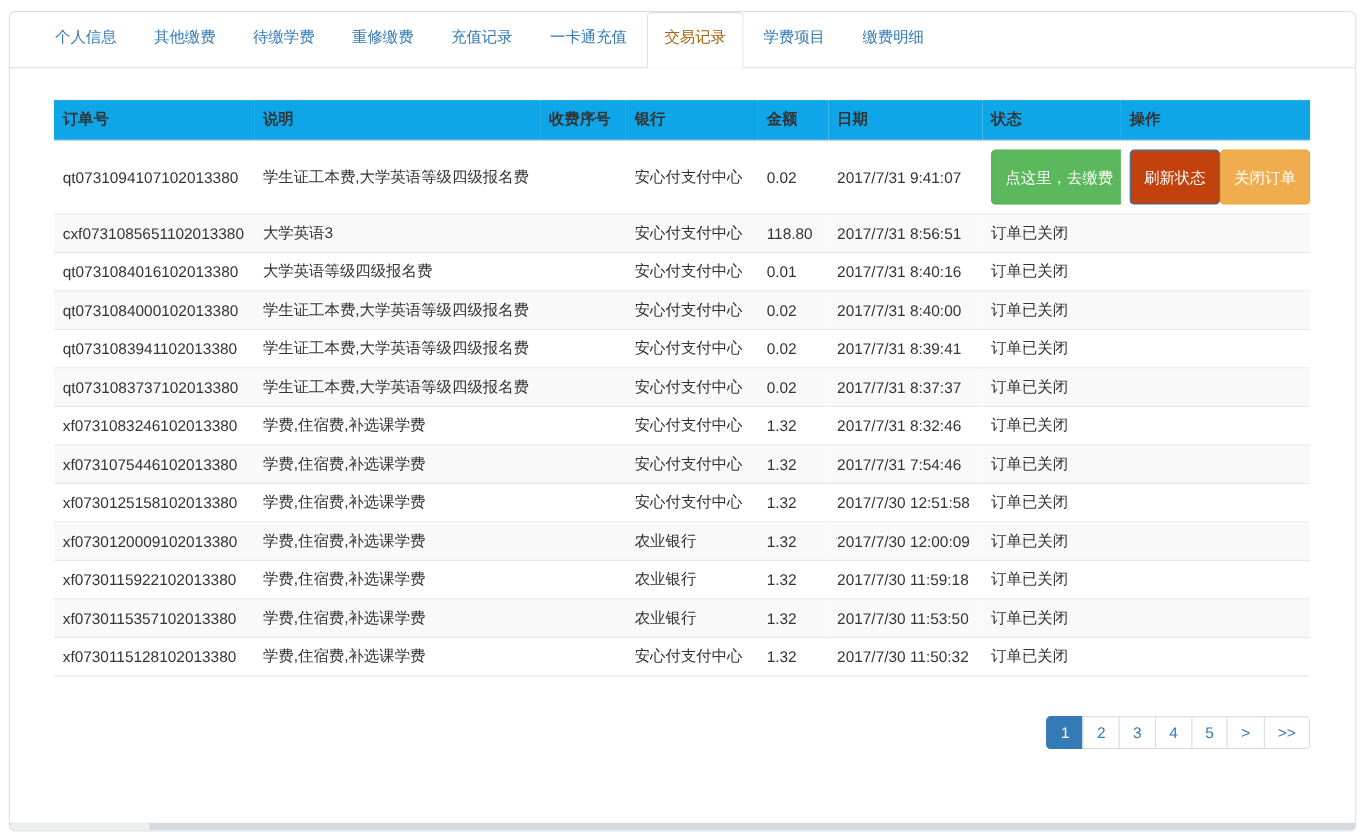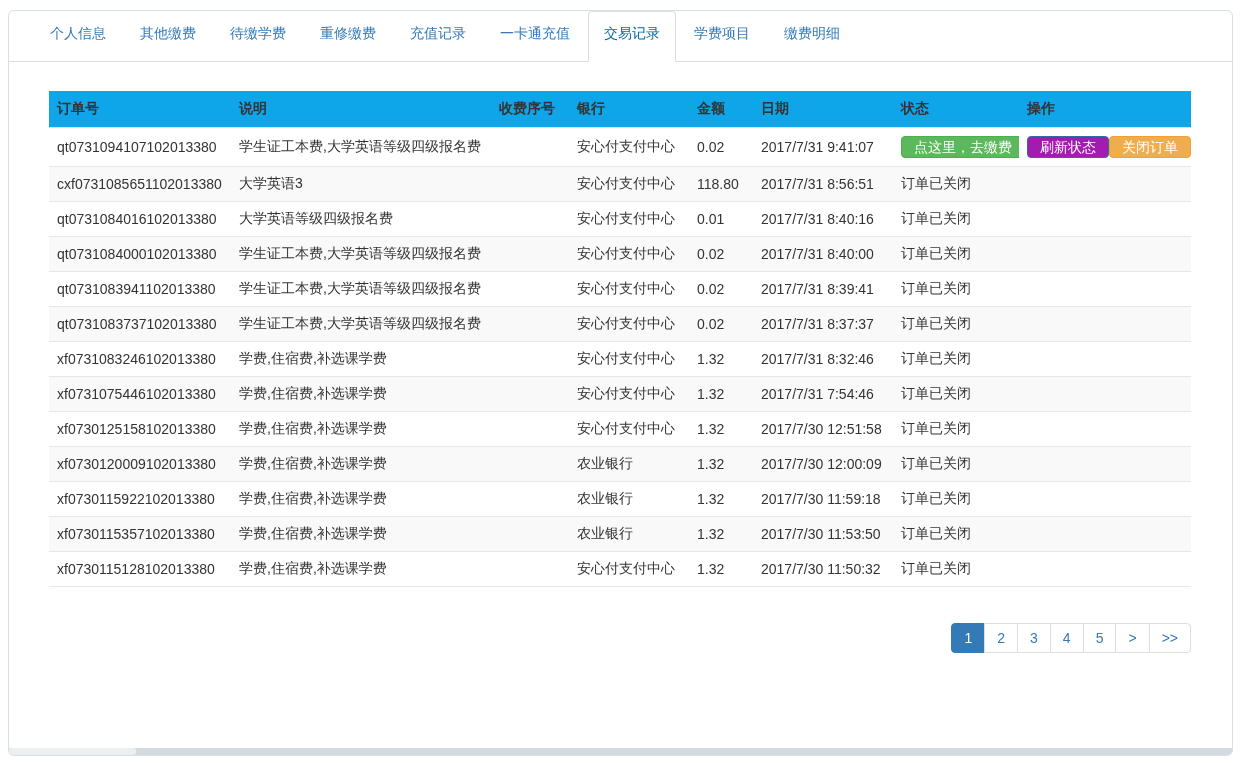--- a/index.html
+++ b/index.html
@@ -33,21 +33,21 @@
     padding: 13px 15px;
     margin-right: 2px;
     margin-bottom: -1px;
     border: 1px solid transparent;
     border-radius: 4px 4px 0 0;
     cursor: pointer;
     text-decoration: none;
     white-space: nowrap;
   }
   .tab.active {
-    color: #0369a1;
+    color: #a16207;
     background: #fff;
     border-color: #ddd;
     border-bottom-color: #fff;
     cursor: default;
   }
   
   .content { padding: 29px 41px 0 40px; }
   table {
     width: 100%;
     border-collapse: collapse;
@@ -78,29 +78,29 @@
   th:nth-child(5), td:nth-child(5) { width: 64px;  }
   th:nth-child(6), td:nth-child(6) { width: 140px; }
   th:nth-child(7), td:nth-child(7) { width: 126px; }
   th:nth-child(8), td:nth-child(8) { width: auto;  }
   
   .btn {
     display: inline-block;
     font-family: inherit;
     font-size: 14px;
     line-height: 20px;
-    padding: 0 12px;
+    padding: 14px 12px;
     border-radius: 4px;
     border: 1px solid transparent;
     color: #fff;
     cursor: pointer;
     white-space: nowrap;
   }
   .btn-success { background: #5cb85c; border-color: #4cae4c; }
-  .btn-primary { background: #a21caf; border-color: #2e6da4; }
+  .btn-primary { background: #c2410c; border-color: #2e6da4; }
   .btn-warning { background: #f0ad4e; border-color: #eea236; }
   .btn + .btn { }
   
   .pagination {
     display: flex;
     justify-content: flex-end;
     margin: 36px 0 0 0;
   }
   .page-item {
     min-width: 33px;

